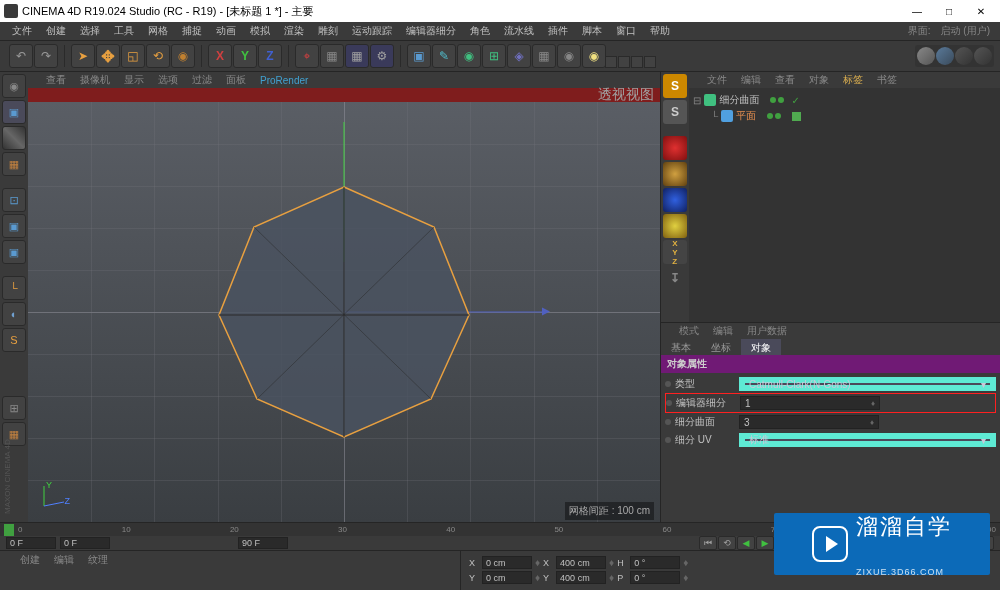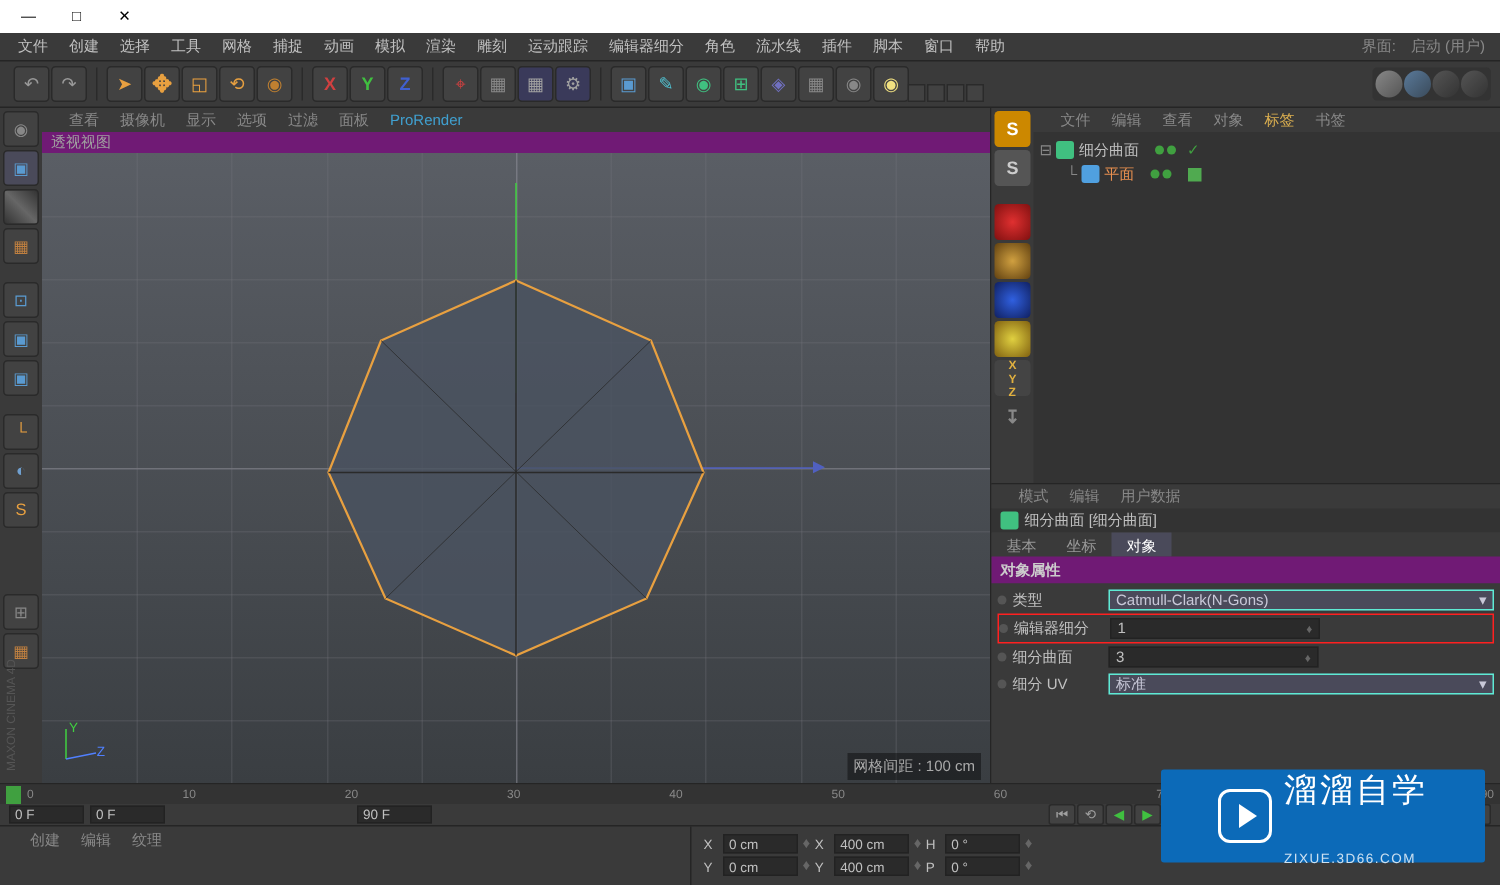--- a/index.html
+++ b/index.html
@@ -44,21 +44,21 @@
     
     .left-toolbar { width: 28px; background: #3a3a3a; display: flex; flex-direction: column; gap: 2px; padding: 2px; }
     .left-tool { width: 24px; height: 24px; background: #424242; border: 1px solid #2a2a2a; border-radius: 3px; display: flex; align-items: center; justify-content: center; cursor: pointer; font-size: 11px; }
     .left-tool.active { background: #4a4a5a; }
     
     
     .viewport-area { flex: 1; display: flex; flex-direction: column; background: #333; }
     .viewport-tabs { height: 16px; background: #3a3a3a; display: flex; align-items: center; padding: 0 18px; gap: 14px; }
     .vp-tab { font-size: 10px; color: #888; cursor: pointer; }
     .vp-tab.active { color: #40a0d0; }
-    .viewport-header { height: 14px; background: #701a75; display: flex; align-items: center; padding: 0 6px; font-size: 10px; position: relative; }
+    .viewport-header { height: 14px; background: #7f1d1d; display: flex; align-items: center; padding: 0 6px; font-size: 14px; position: relative; justify-content: flex-end; }
     .vp-header-icons { position: absolute; right: 2px; display: flex; gap: 1px; }
     .vp-header-icon { width: 12px; height: 12px; background: #424242; border: 1px solid #2a2a2a; }
     .viewport-canvas { flex: 1; background: linear-gradient(#5a5e65, #3a3e42); position: relative; overflow: hidden; }
     .viewport-footer { position: absolute; bottom: 2px; right: 6px; background: rgba(0,0,0,0.4); color: #aaa; font-size: 10px; padding: 2px 4px; }
     .axis-widget { position: absolute; bottom: 10px; left: 10px; width: 30px; height: 30px; }
     .axis-widget .ay { position: absolute; left: 8px; top: -2px; color: #40d040; font-size: 9px; }
     .axis-widget .az { position: absolute; right: -2px; bottom: 6px; color: #5080ff; font-size: 9px; }
     
     
     .grid { position: absolute; inset: 0; }
@@ -110,21 +110,21 @@
     .attr-subtabs { height: 16px; background: #3a3a3a; display: flex; }
     .sub-tab { padding: 2px 10px; font-size: 10px; color: #999; cursor: pointer; }
     .sub-tab.active { background: #4a4a5a; color: #fff; }
     .attr-section { background: #701a75; padding: 2px 6px; font-size: 10px; color: #ccc; font-weight: bold; }
     .attr-body { flex: 1; background: #3a3a3a; padding: 2px 4px; }
     .attr-row { display: flex; align-items: center; gap: 4px; padding: 2px 0; font-size: 10px; }
     .attr-row .dot2 { width: 6px; height: 6px; border-radius: 50%; background: #555; }
     .attr-row .lbl { width: 60px; color: #c0c0c0; }
     .attr-row .fld { flex: 0 0 140px; height: 14px; background: #2a2a2a; border: 1px solid #222; padding: 0 4px; color: #c0c0c0; display: flex; align-items: center; justify-content: space-between; }
     .attr-row .fld .spn { color: #666; font-size: 8px; }
-    .attr-row .dropdown { flex: 1; height: 14px; background: #4a4a5a; border: 1px solid #5eead4; padding: 0 4px; color: #c8c8d8; display: flex; align-items: center; justify-content: space-between; }
+    .attr-row .dropdown { flex: 1; height: 14px; background: #4a4a5a; border: 6px solid #5eead4; padding: 0 4px; color: #c8c8d8; display: flex; align-items: center; justify-content: space-between; }
     .hl-red { border: 1px solid #ff2020; padding: 0px; }
     
     
     .timeline-area { height: 28px; background: #3a3a3a; border-top: 1px solid #252525; display: flex; flex-direction: column; }
     .timeline-ruler { height: 14px; background: #333; position: relative; display: flex; align-items: center; }
     .frame-start { position: absolute; left: 4px; width: 10px; height: 12px; background: #40a040; }
     .ruler-ticks { position: absolute; left: 18px; right: 4px; top: 0; bottom: 0; display: flex; justify-content: space-between; align-items: center; font-size: 8px; color: #888; }
     .timeline-controls { height: 14px; display: flex; align-items: center; gap: 4px; padding: 0 6px; }
     .tl-input { width: 50px; height: 12px; background: #2a2a2a; border: 1px solid #222; color: #c0c0c0; font-size: 9px; padding: 0 3px; display: flex; align-items: center; }
     .tl-btns { display: flex; gap: 1px; margin-left: auto; }
@@ -152,20 +152,24 @@
     .wm-text { color: #fff; display: flex; flex-direction: column; }
     .wm-text .big { font-size: 22px; font-weight: normal; letter-spacing: 2px; }
     .wm-text .small { font-size: 9px; letter-spacing: 1px; color: #cce0f0; margin-top: 25px; }
     
     .maxon { position: absolute; left: 0; bottom: 68px; width: 12px; height: 90px; writing-mode: vertical-lr; transform: rotate(180deg); font-size: 8px; color: #555; text-align: center; }
   </style>
 </head>
 <body>
 
 <div class="title-bar">
+  <div class="title-bar-left">
+    <div class="title-bar-icon"></div>
+    <span class="title-text">CINEMA 4D R19.024 Studio (RC - R19) - [未标题 1 *] - 主要</span>
+  </div>
   <div class="title-bar-right">
     <div class="win-btn">—</div>
     <div class="win-btn">□</div>
     <div class="win-btn">✕</div>
   </div>
 </div>
 
 <div class="menu-bar">
   <span class="menu-item">文件</span>
   <span class="menu-item">创建</span>
@@ -365,24 +369,20 @@
           </div>
         </div>
       </div>
     </div>
 
     <div class="attr-mgr">
       <div class="attr-tabs">
         <span class="attr-tab">模式</span>
         <span class="attr-tab">编辑</span>
         <span class="attr-tab">用户数据</span>
-      </div>
-      <div class="attr-header">
-        <span class="tree-icon" style="background:#40c080;border-radius:2px"></span>
-        <span>细分曲面 [细分曲面]</span>
       </div>
       <div class="attr-subtabs">
         <span class="sub-tab">基本</span>
         <span class="sub-tab">坐标</span>
         <span class="sub-tab active">对象</span>
       </div>
       <div class="attr-section">对象属性</div>
       <div class="attr-body">
         <div class="attr-row">
           <span class="dot2"></span>

